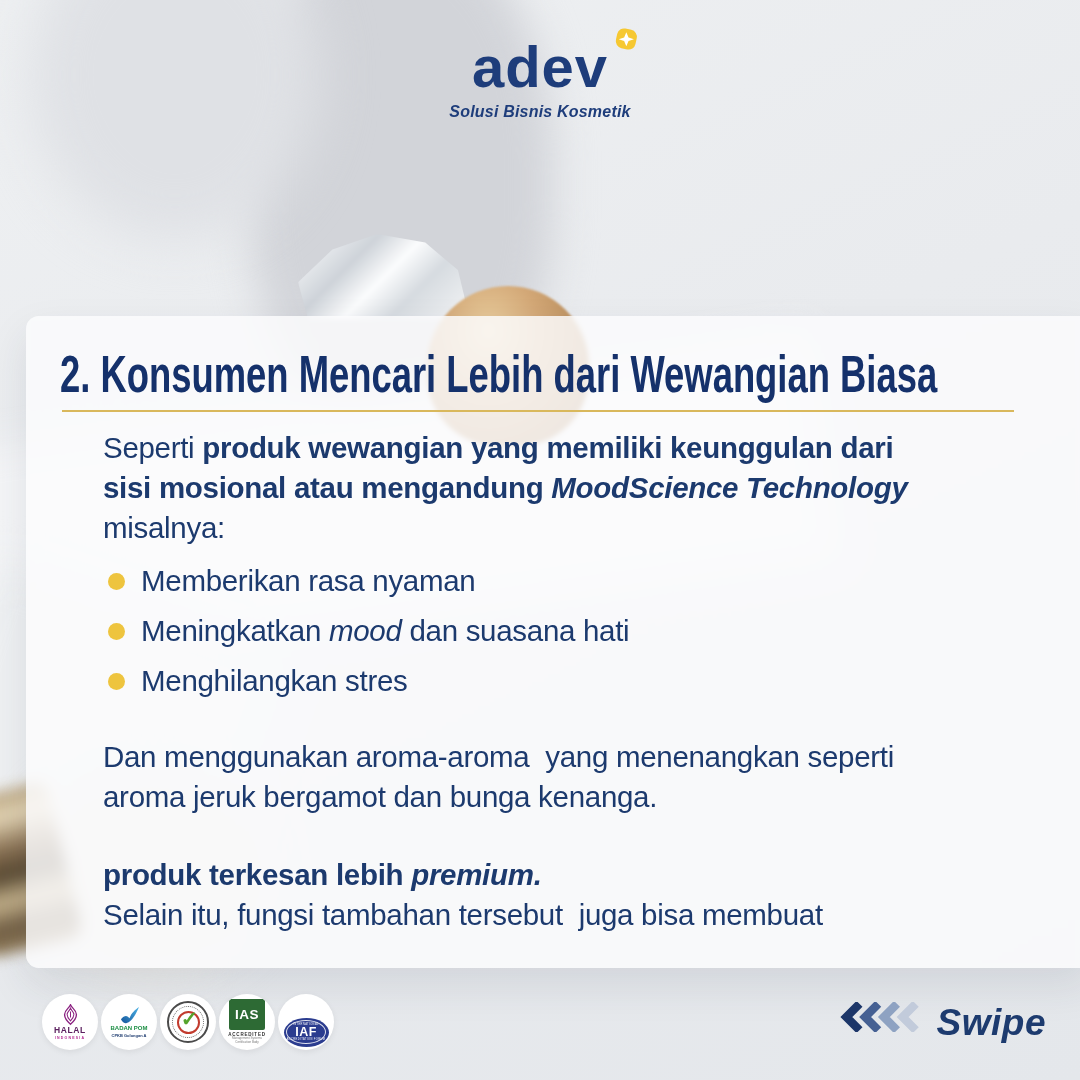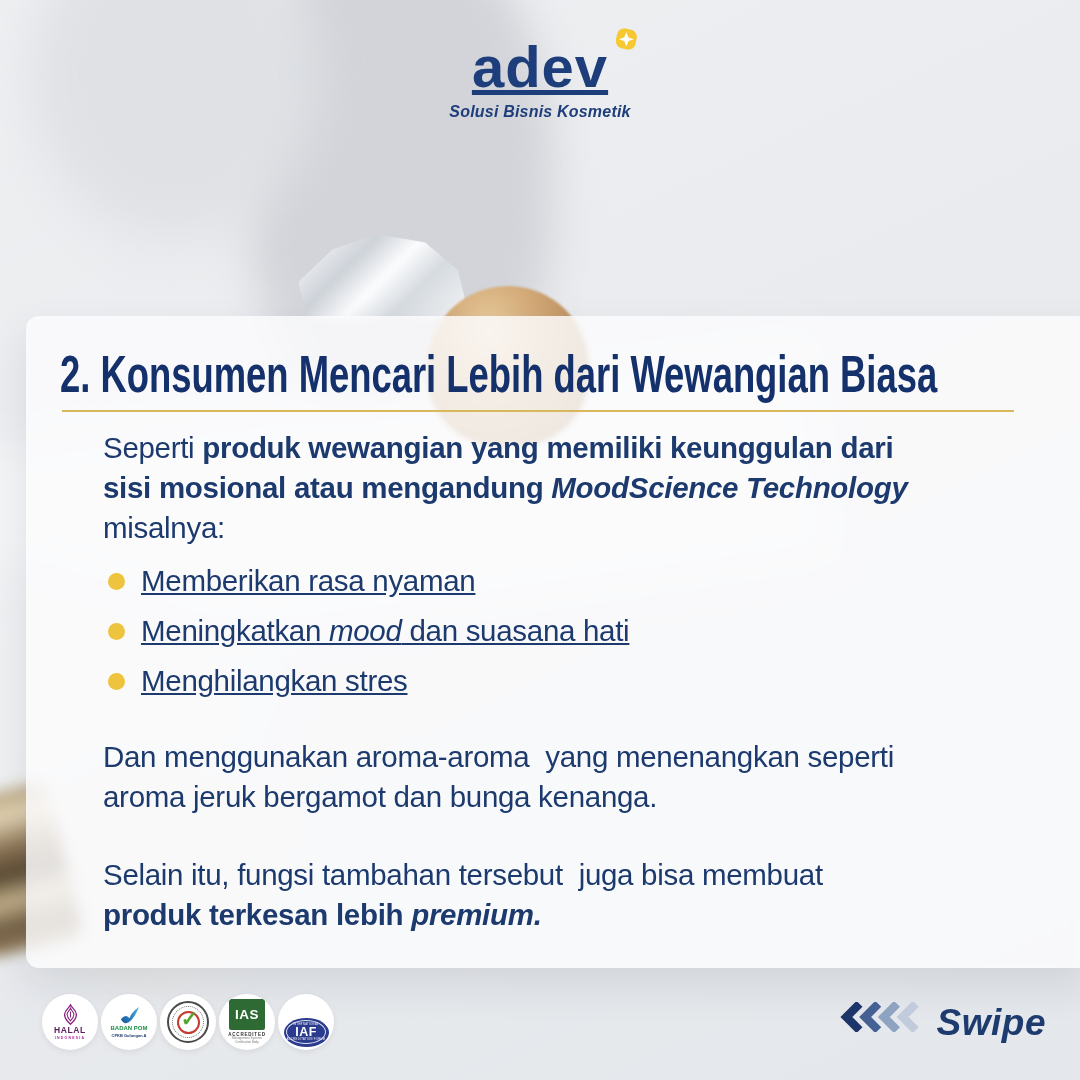--- a/index.html
+++ b/index.html
@@ -27,41 +27,41 @@
     border-radius:50% 50% 44% 44%;filter:blur(1px);}
   .gold-tube{left:-34px;top:790px;width:100px;height:160px;border-radius:14px;
     background:linear-gradient(#b7a27e 0%,#e5d6b6 16%,#8a7254 36%,#574831 52%,#c6b38d 68%,#6e5b41 85%,#9c8764 100%);
     transform:rotate(-14deg);filter:blur(7px);}
   .tube-glow{left:28px;top:770px;width:240px;height:200px;background:#e9e7e1;
     border-radius:50%;filter:blur(26px);opacity:.85;}
   
   .logo{position:absolute;left:50%;top:38px;transform:translateX(-50%);
     display:flex;flex-direction:column;align-items:center;}
   .logo-word{position:relative;font-size:58px;font-weight:800;letter-spacing:1px;
-    color:#1e3d7b;line-height:1;text-decoration:underline;}
+    color:#1e3d7b;line-height:1;}
   .logo-star{position:absolute;right:-32px;top:-12px;width:28px;height:26px;}
   .logo-tagline{margin-top:7px;font-size:16px;font-weight:700;font-style:italic;
     color:#1e3d7b;letter-spacing:.2px;}
   
   .card{position:absolute;left:26px;top:316px;width:1028px;height:652px;
     background:rgba(251,252,253,.84);border-radius:13px;
     box-shadow:0 18px 40px rgba(40,50,70,.10);backdrop-filter:blur(2px);padding-left:39px;}
   .heading{position:absolute;left:34px;top:28px;font-size:52px;font-weight:800;
     color:#15316b;white-space:nowrap;transform:scaleX(.70);transform-origin:0 0;
     letter-spacing:0;}
   .divider{position:absolute;left:36px;top:94px;width:952px;height:2px;
     background:#d9b85c;}
   .textblock{position:absolute;color:#1c3a6e;font-size:29.5px;letter-spacing:-.3px;}
   .intro{left:77px;top:112px;}
   .para2{left:77px;top:421px;}
   .para3{left:77px;top:539px;}
   .line{white-space:pre;line-height:40px;}
   .b{font-weight:700;}
   .i{font-style:italic;}
-  .bullets{position:absolute;left:82px;top:240px;text-decoration:underline;}
+  .bullets{position:absolute;left:82px;top:240px;}
   .bullet-row{display:flex;align-items:center;height:50px;}
   .dot{width:17px;height:17px;border-radius:50%;background:#eec43e;margin-right:16px;flex:0 0 auto;}
   
   .badges{position:absolute;left:42px;top:994px;display:flex;gap:3px;}
   .badge{width:56px;height:56px;border-radius:50%;background:#fff;
     box-shadow:0 2px 6px rgba(0,0,0,.07);display:flex;flex-direction:column;
     align-items:center;justify-content:center;overflow:hidden;text-align:center;}
   .badge .t-halal{font-size:8.5px;font-weight:800;color:#5c2160;letter-spacing:.6px;line-height:1.1;}
   .badge .s-halal{font-size:3.5px;font-weight:700;color:#b0238f;letter-spacing:1.2px;}
   .badge .t-pom{font-size:6px;font-weight:800;color:#1d8f45;line-height:1.2;}
@@ -133,22 +133,22 @@
         <div class="line"><span>Menghilangkan stres</span></div>
       </div>
     </div>
 
     <div class="textblock para2">
       <div class="line"><span>Dan menggunakan aroma-aroma  yang menenangkan seperti</span></div>
       <div class="line"><span>aroma jeruk bergamot dan bunga kenanga.</span></div>
     </div>
 
     <div class="textblock para3">
+      <div class="line"><span class="b">produk terkesan lebih </span><span class="b i">premium.</span></div>
       <div class="line"><span>Selain itu, fungsi tambahan tersebut  juga bisa membuat</span></div>
-      <div class="line"><span class="b">produk terkesan lebih </span><span class="b i">premium.</span></div>
     </div>
   </div>
 
   <div class="badges">
     <div class="badge">
       <svg viewBox="0 0 20 26" width="17" height="22">
         <path d="M10 1 C11.5 5 17 7 17 12.5 C17 18 13.5 21 10 24 C6.5 21 3 18 3 12.5 C3 7 8.5 5 10 1 Z" fill="none" stroke="#8c2382" stroke-width="1.6"></path>
         <path d="M10 5 C11 8 14 9 14 12.5 C14 16 12 18 10 20 C8 18 6 16 6 12.5 C6 9 9 8 10 5 Z" fill="none" stroke="#8c2382" stroke-width="1.2"></path>
         <path d="M10 9 L10 16" stroke="#8c2382" stroke-width="1.2"></path>
       </svg>

